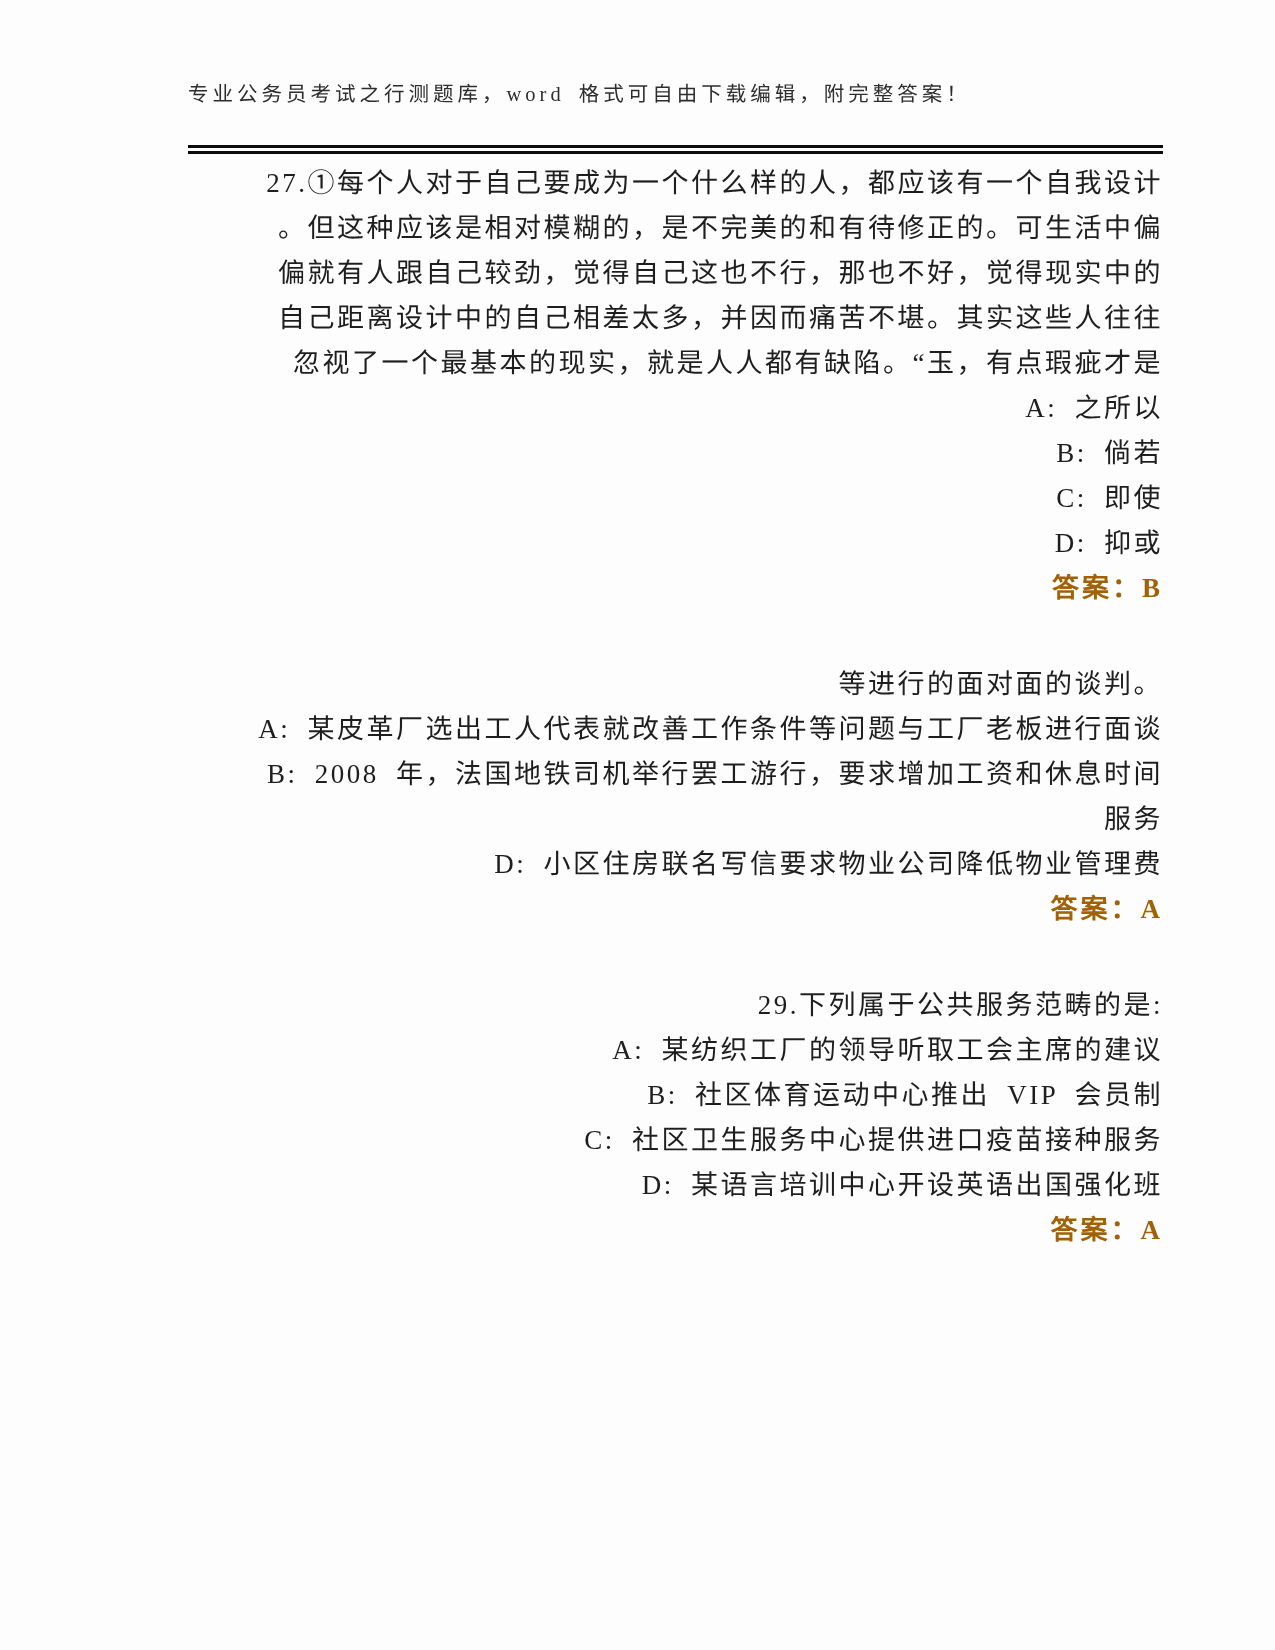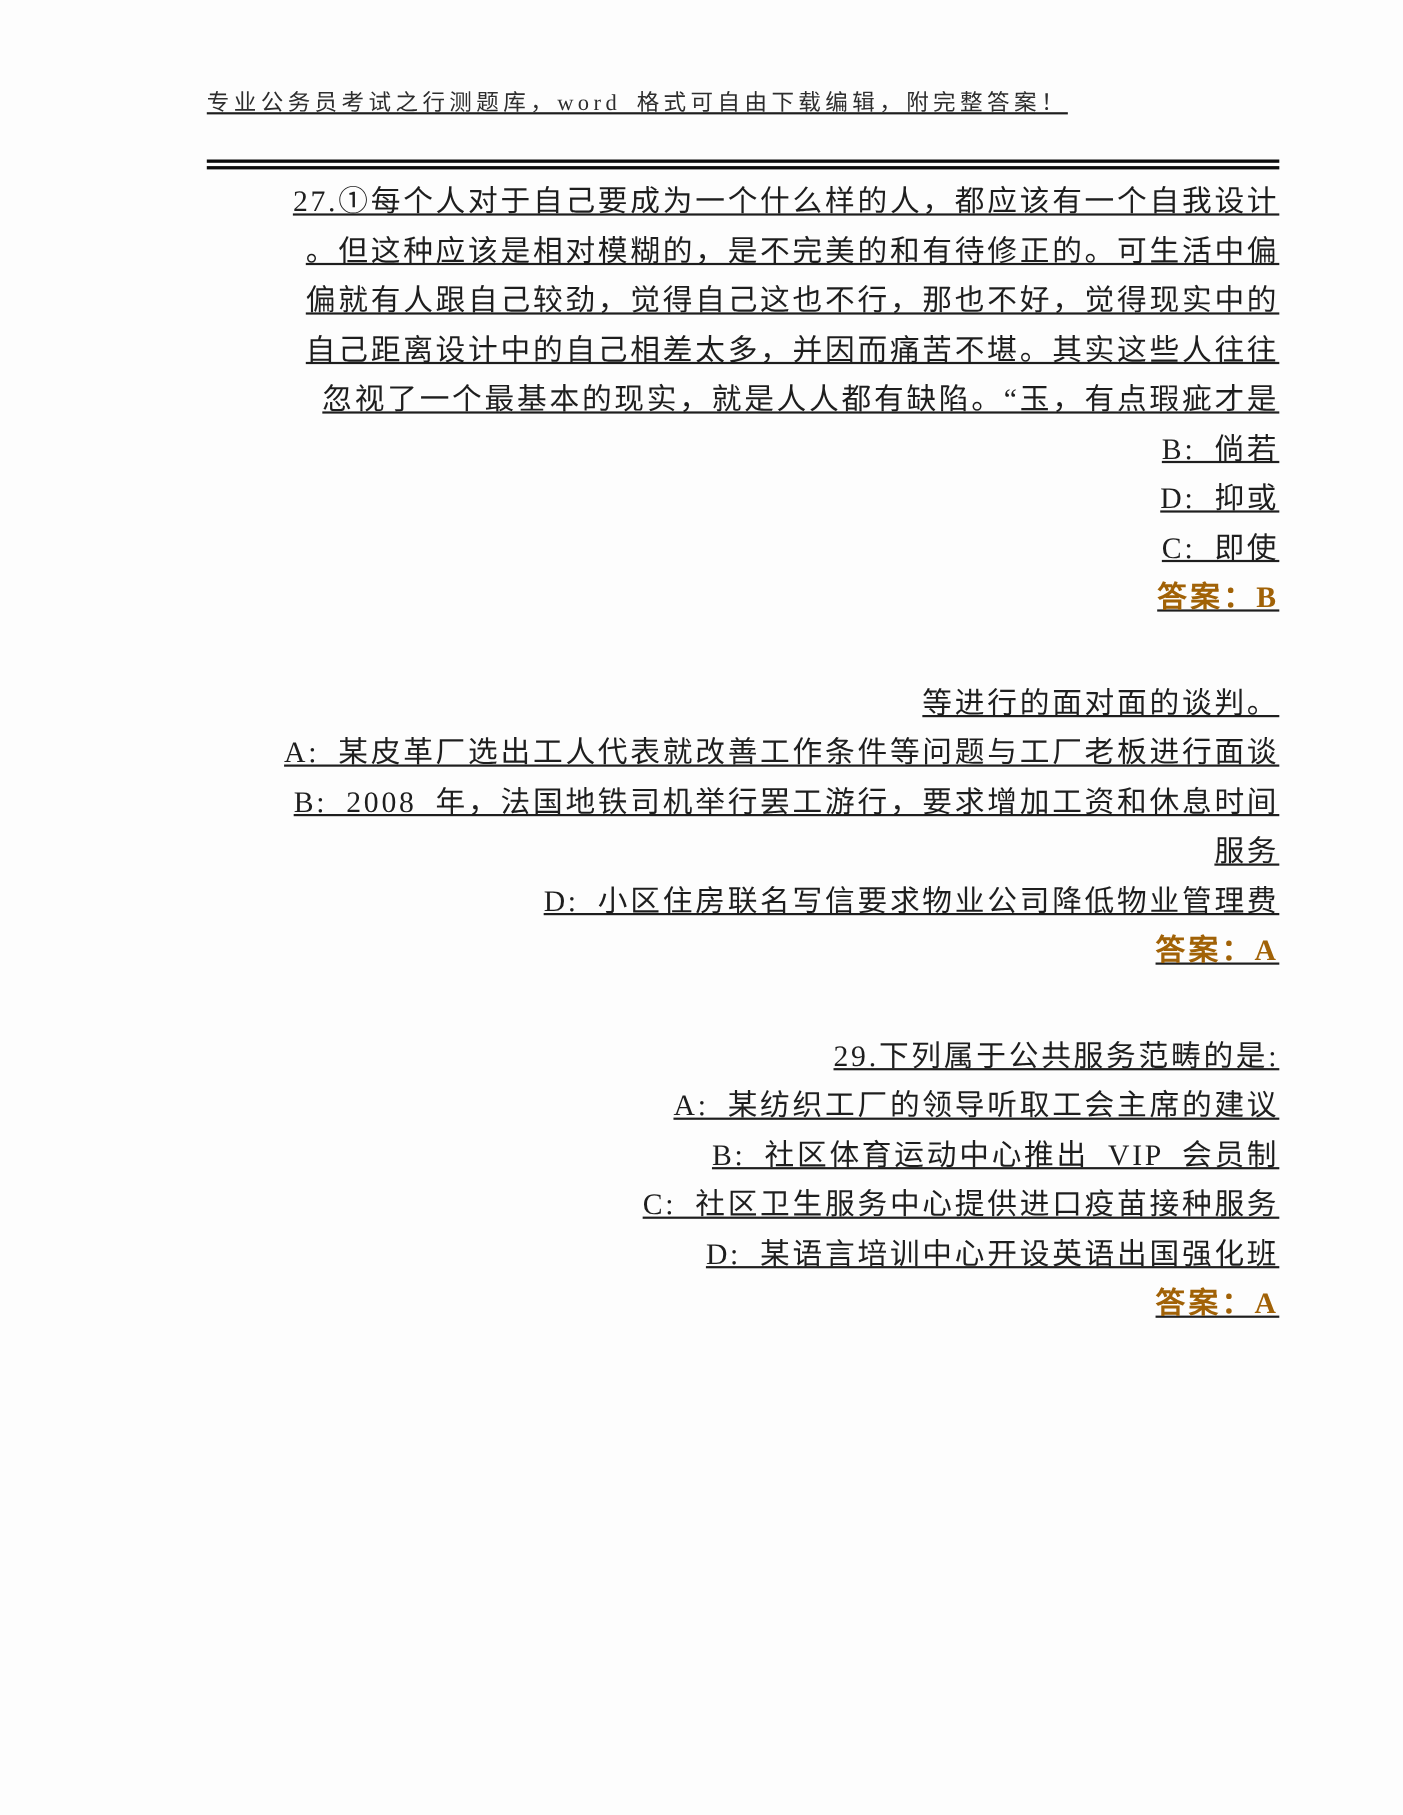--- a/index.html
+++ b/index.html
@@ -14,21 +14,20 @@
     background: #fdfdfd;
     overflow: hidden;
     font-family: "Liberation Serif", "DejaVu Serif", serif;
     color: #1e1e1e;
   }
   .content {
     position: absolute;
     left: 188px;
     top: 0;
     width: 975px;
-    text-decoration: underline;
   }
   .header-text {
     padding-top: 72px;
     height: 45px;
     line-height: 45px;
     font-size: 20.5px;
     letter-spacing: 4px;
     word-spacing: 5px;
     color: #2d2d2d;
     white-space: nowrap;
@@ -71,23 +70,24 @@
       <div class="header-text">专业公务员考试之行测题库，word 格式可自由下载编辑，附完整答案！</div>
       <div class="double-rule"></div>
     </div>
 
     <section class="question first">
       <div class="line">27.①每个人对于自己要成为一个什么样的人，都应该有一个自我设计</div>
       <div class="line">。但这种应该是相对模糊的，是不完美的和有待修正的。可生活中偏</div>
       <div class="line">偏就有人跟自己较劲，觉得自己这也不行，那也不好，觉得现实中的</div>
       <div class="line">自己距离设计中的自己相差太多，并因而痛苦不堪。其实这些人往往</div>
       <div class="line">忽视了一个最基本的现实，就是人人都有缺陷。“玉，有点瑕疵才是</div>
+      <div class="line">A: 之所以</div>
       <div class="line">B: 倘若</div>
+      <div class="line">C: 即使</div>
       <div class="line">D: 抑或</div>
-      <div class="line">C: 即使</div>
       <div class="line answer">答案：B</div>
     </section>
 
     <section class="question">
       <div class="line">等进行的面对面的谈判。</div>
       <div class="line">A: 某皮革厂选出工人代表就改善工作条件等问题与工厂老板进行面谈</div>
       <div class="line">B: 2008 年，法国地铁司机举行罢工游行，要求增加工资和休息时间</div>
       <div class="line">服务</div>
       <div class="line">D: 小区住房联名写信要求物业公司降低物业管理费</div>
       <div class="line answer">答案：A</div>

